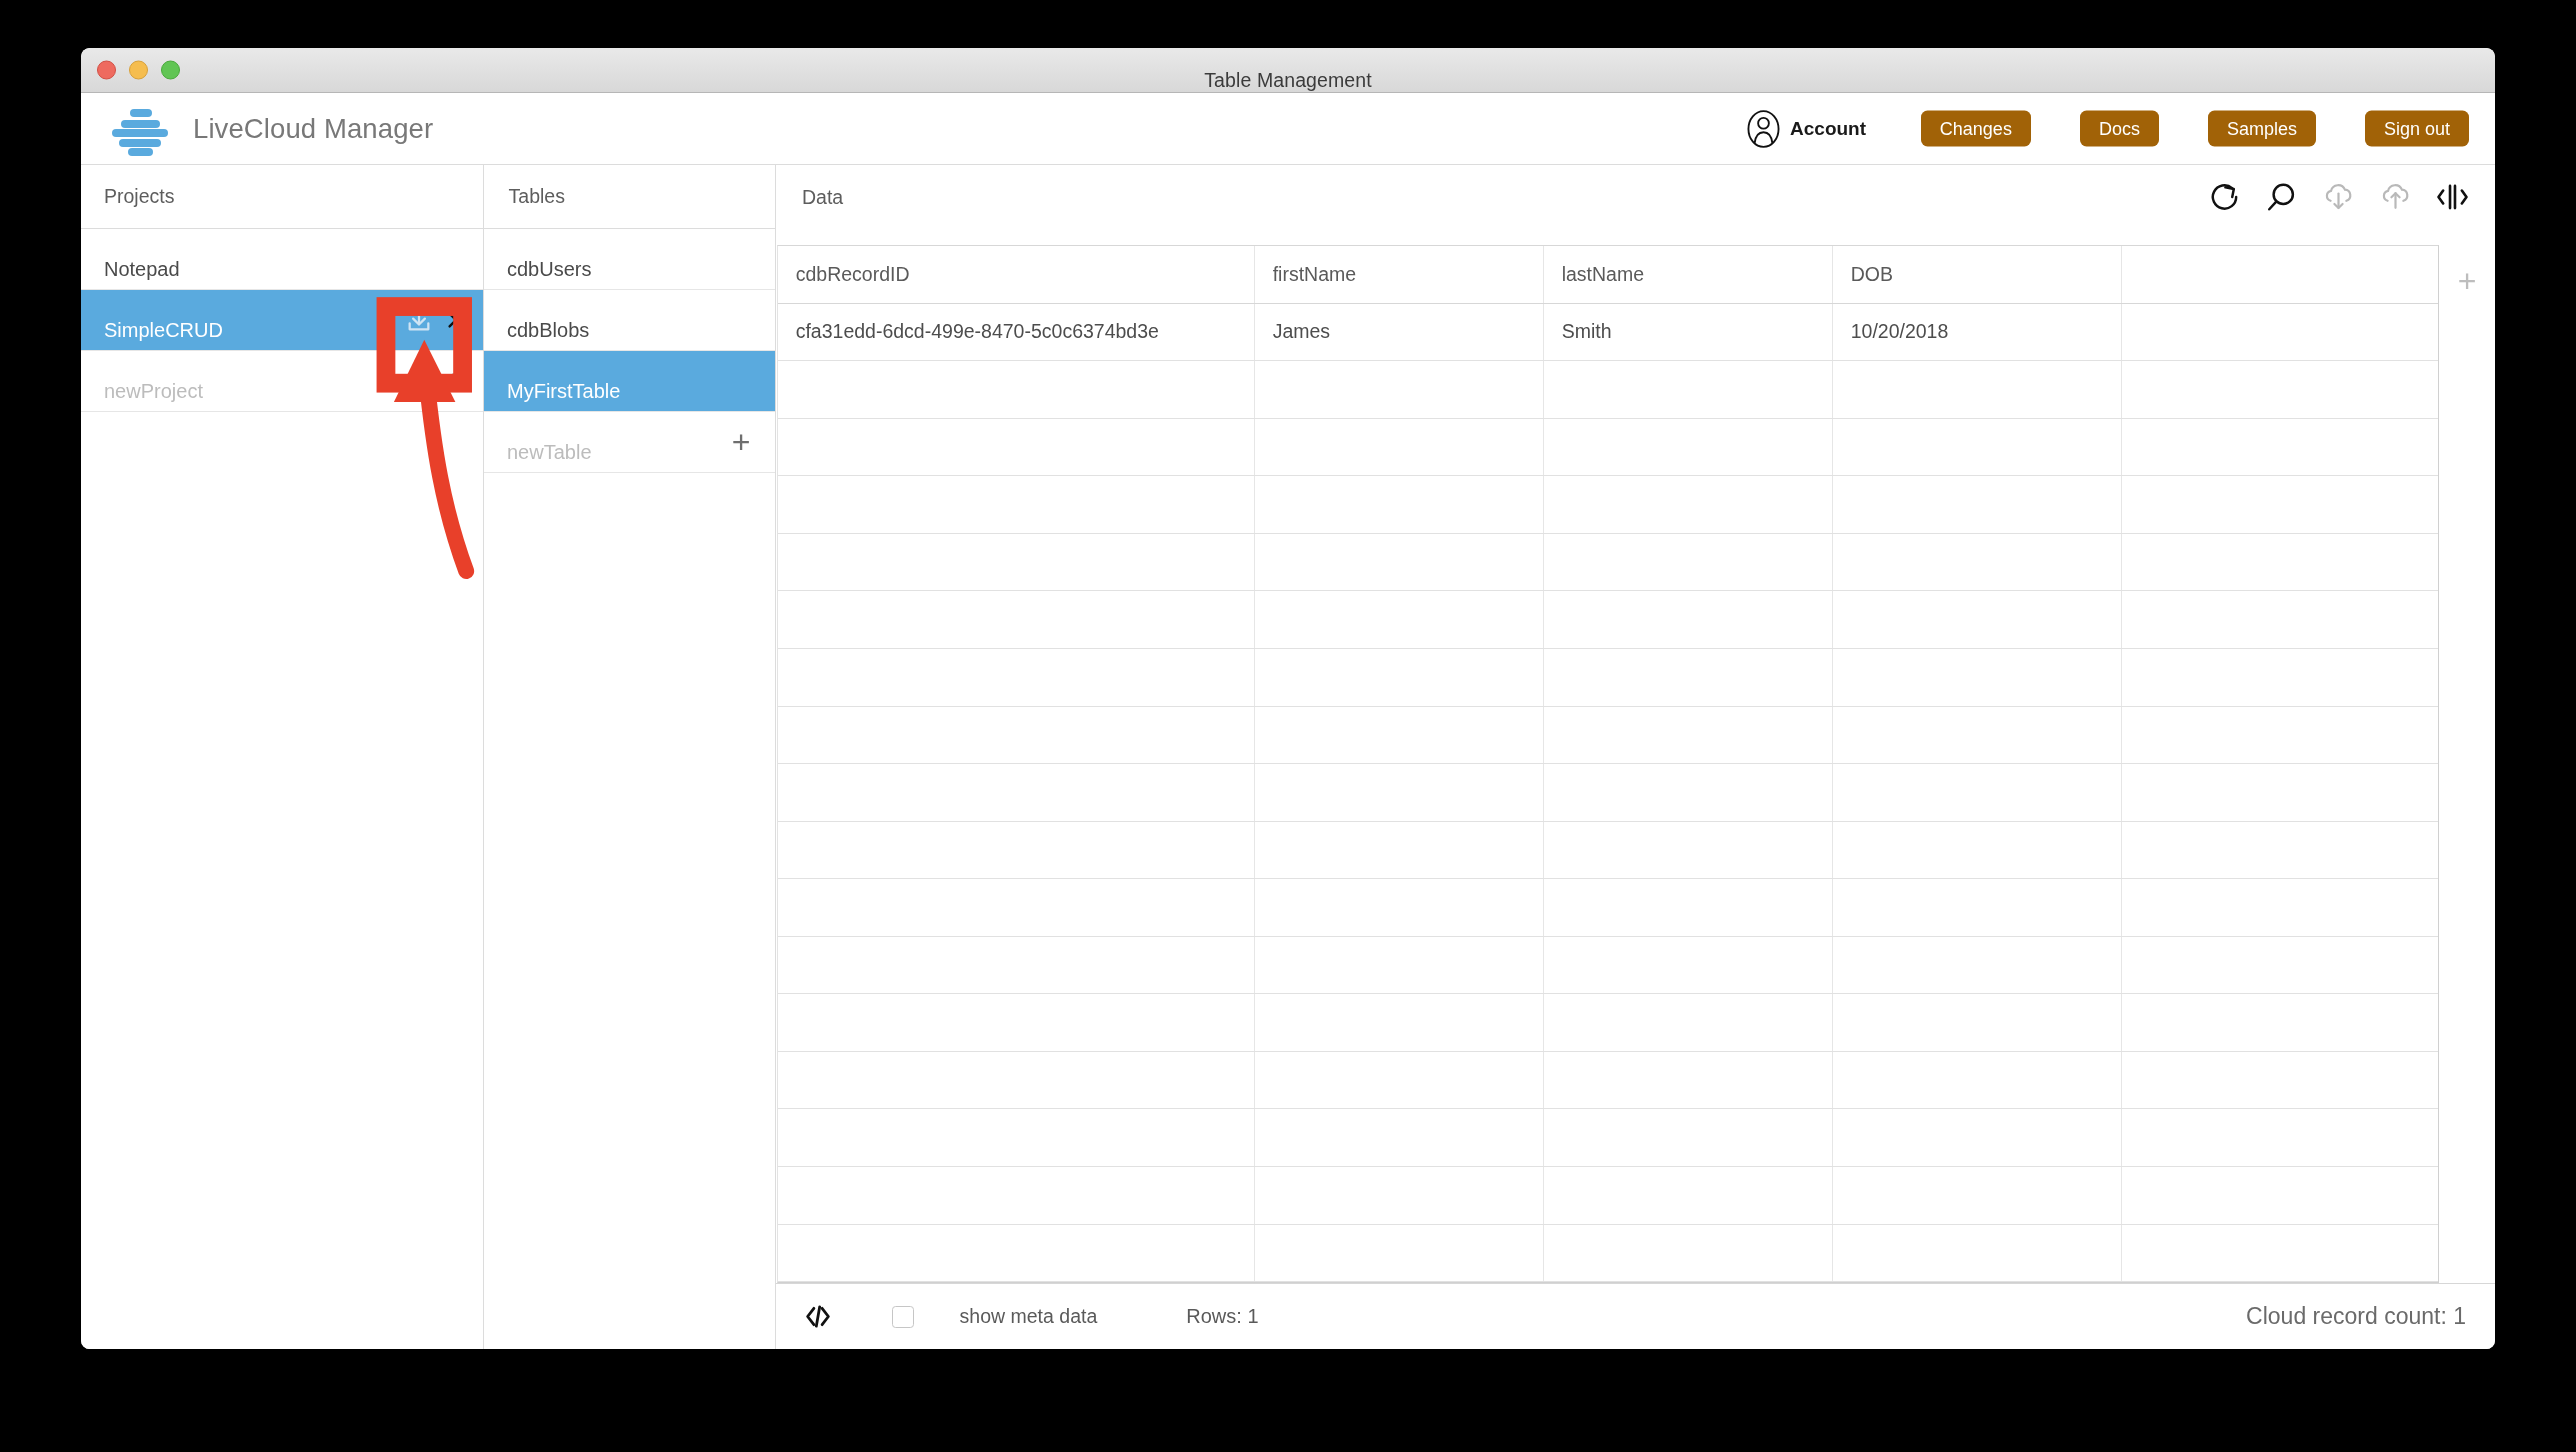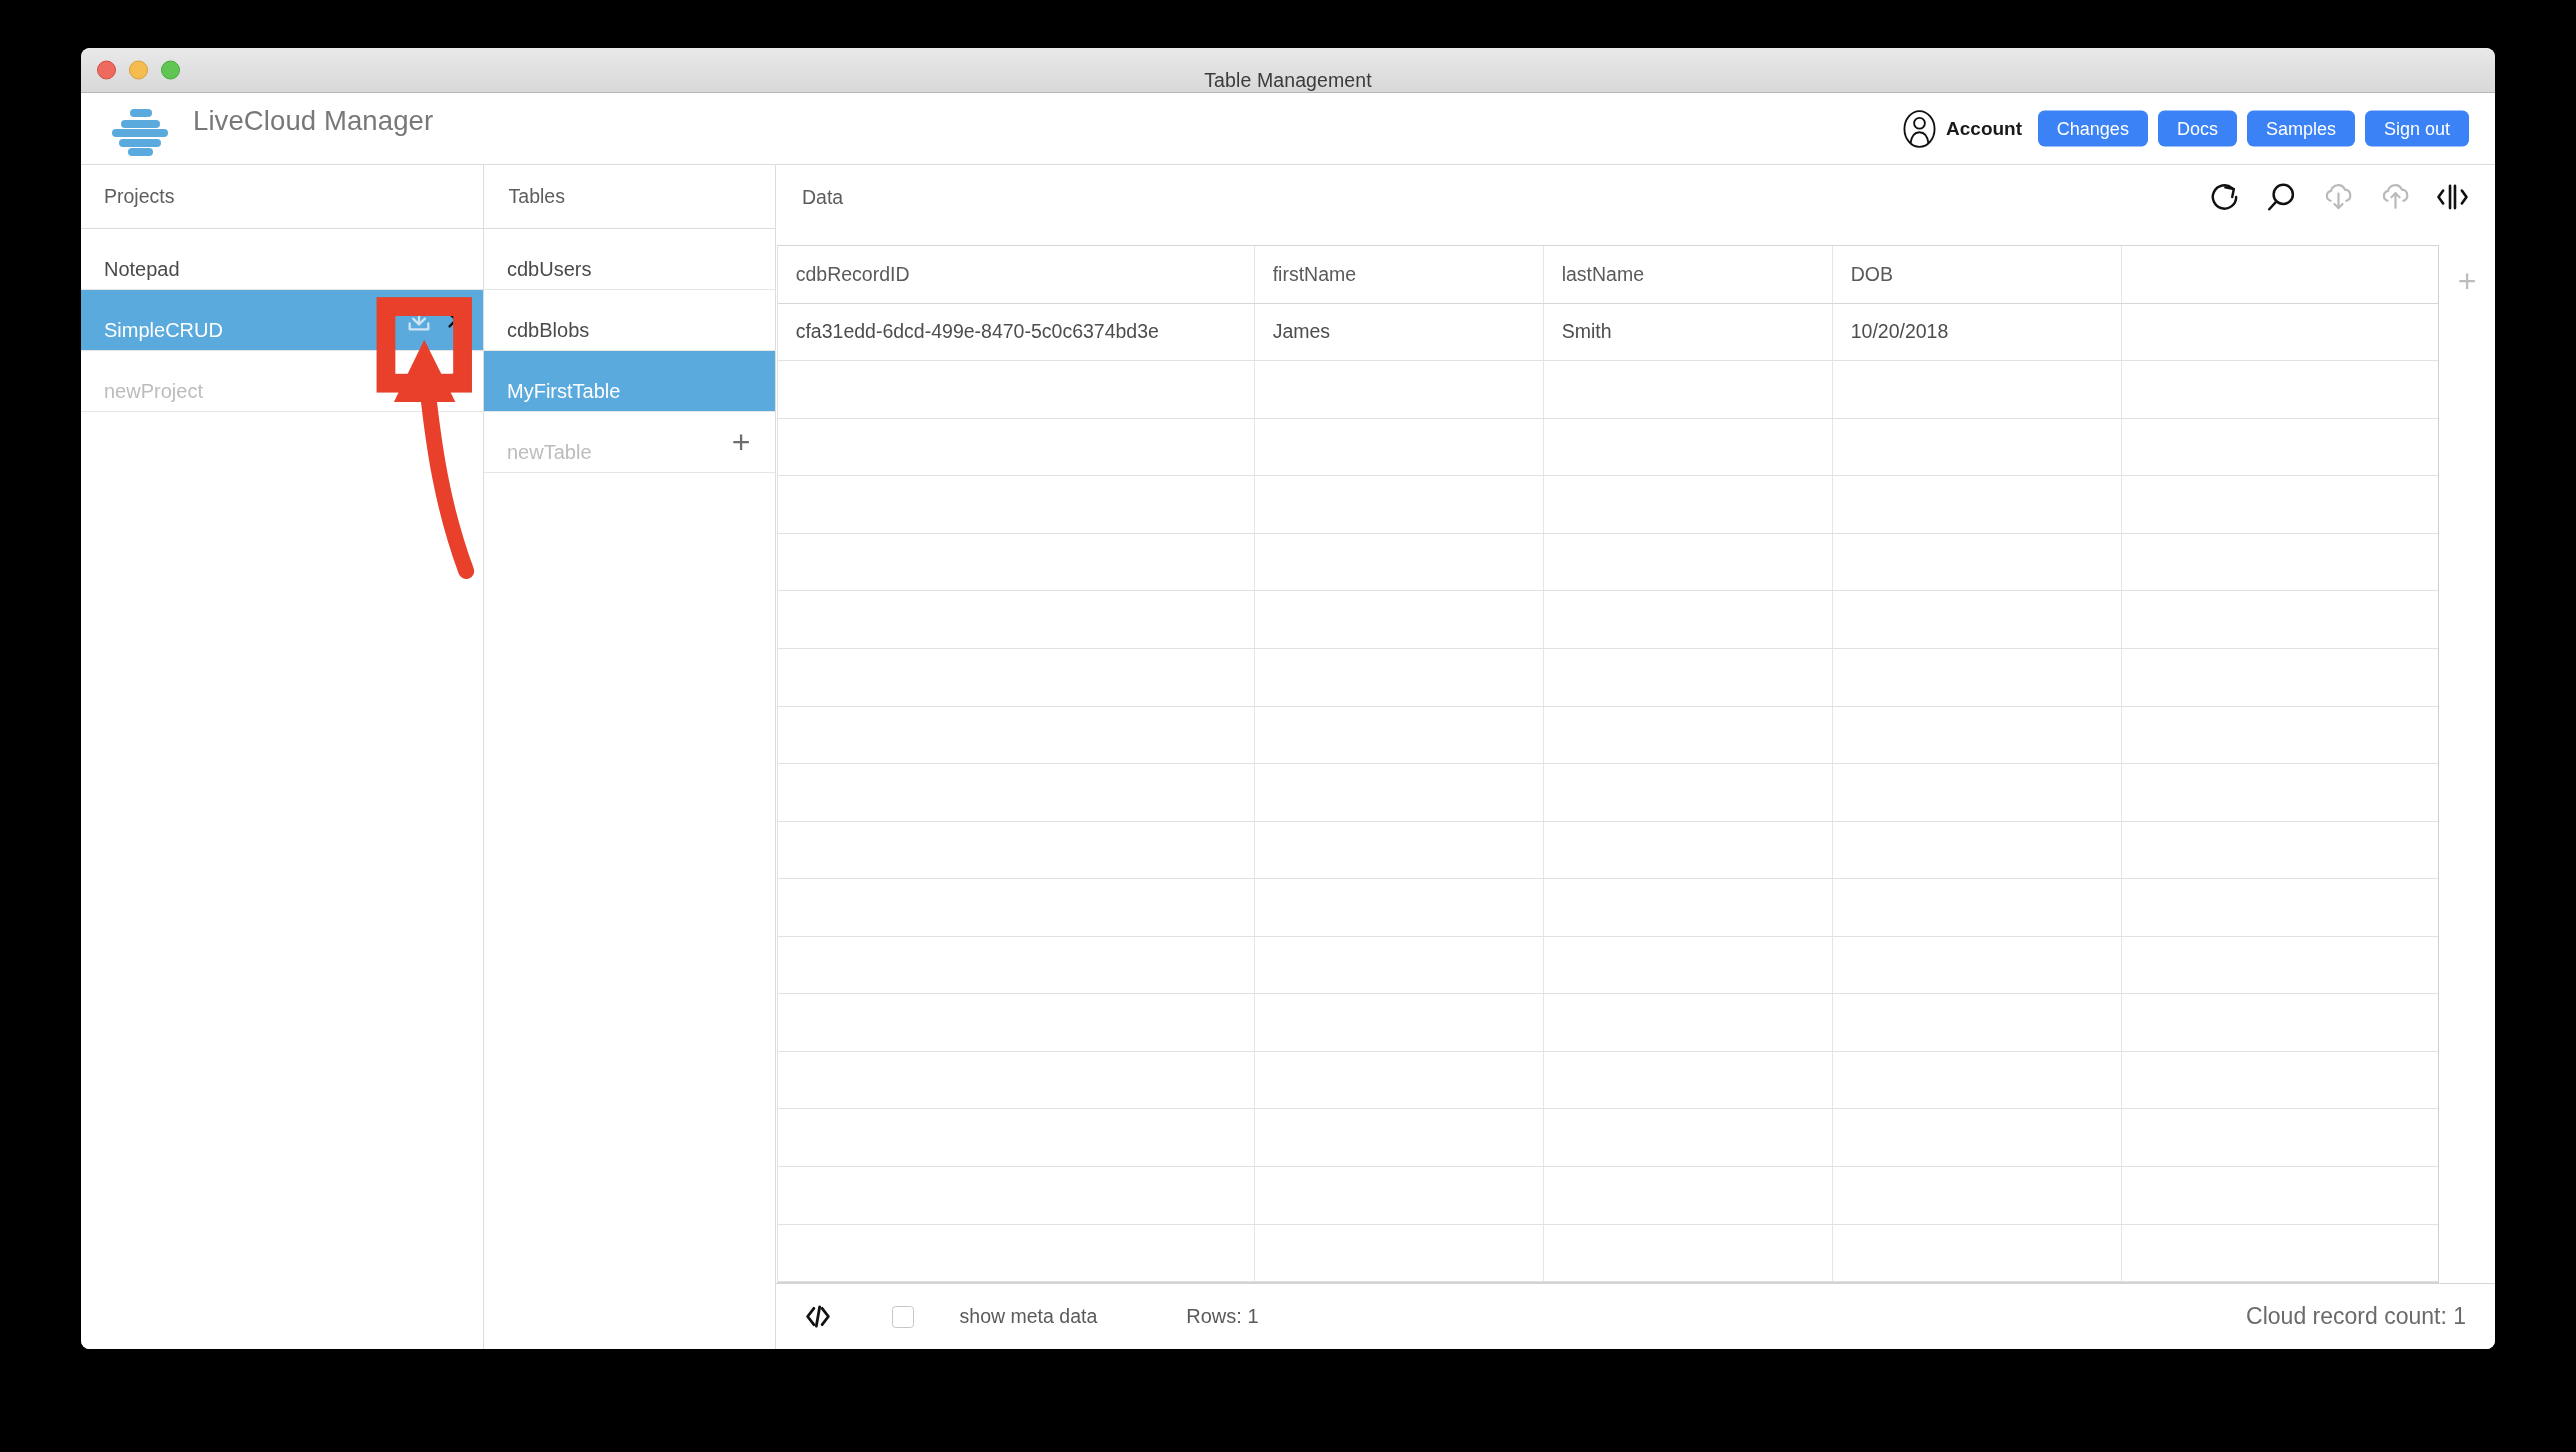--- a/index.html
+++ b/index.html
@@ -37,44 +37,44 @@
   .window-title { font-size: 19.5px; color: #3b3b3b; letter-spacing: 0.1px; }
 
   
   .appbar {
     position: relative;
     height: 72px;
     background: #fff;
     border-bottom: 0.7px solid #dcdcdc;
     display: flex; align-items: center;
   }
-  .brand { display: flex; align-items: flex-start; margin-left: 29px; gap: 22px; }
+  .brand { display: flex; align-items: center; margin-left: 29px; gap: 22px; }
   .logo { width: 61px; height: 48px; position: relative; }
   .logo i { position: absolute; background: #5aaade; border-radius: 6.5px; height: 8px; display: block; }
   .logo i:nth-child(1) { width: 22px; left: 19.5px; top: 4.3px; }
   .logo i:nth-child(2) { width: 39px; left: 11px; top: 15px; }
   .logo i:nth-child(3) { width: 56px; left: 2.2px;  top: 24.6px; }
   .logo i:nth-child(4) { width: 42px; left: 9.4px; top: 34px; }
   .logo i:nth-child(5) { width: 24.6px; left: 18px; top: 43px; }
   .brand-name { font-size: 27.5px; color: #787878; font-weight: 400; letter-spacing: 0.1px; }
 
   .appbar-right {
     position: absolute; right: 26px; top: 50%;
     transform: translateY(-50%);
     display: flex; align-items: center; gap: 10px;
   }
   .account { display: flex; align-items: center; gap: 10px; margin-right: 5.8px; }
   .account-label { font-size: 19px; font-weight: 700; color: #1a1a1a; }
   .btn-pill {
-    background: #3b82f6; color: #fff;
+    background: #a16207; color: #fff;
     font-size: 18px;
     border: none; border-radius: 6.5px;
     padding: 0 19px; height: 36px;
     display: flex; align-items: center; justify-content: center;
-    cursor: pointer; white-space: nowrap;
+    cursor: pointer; white-space: nowrap; margin-left: 39px;
   }
 
   
   .body { display: flex; height: calc(1301px - 45px - 72px); }
   .panel-projects { width: 403px; border-right: 0.7px solid #dcdcdc; background: #fff; }
   .panel-tables   { width: 292px; border-right: 0.7px solid #dcdcdc; background: #fff; }
   .panel-data     { flex: 1; background: #fff; display: flex; flex-direction: column; min-width: 0; }
 
   .panel-head {
     height: 64px; display: flex; align-items: center;

